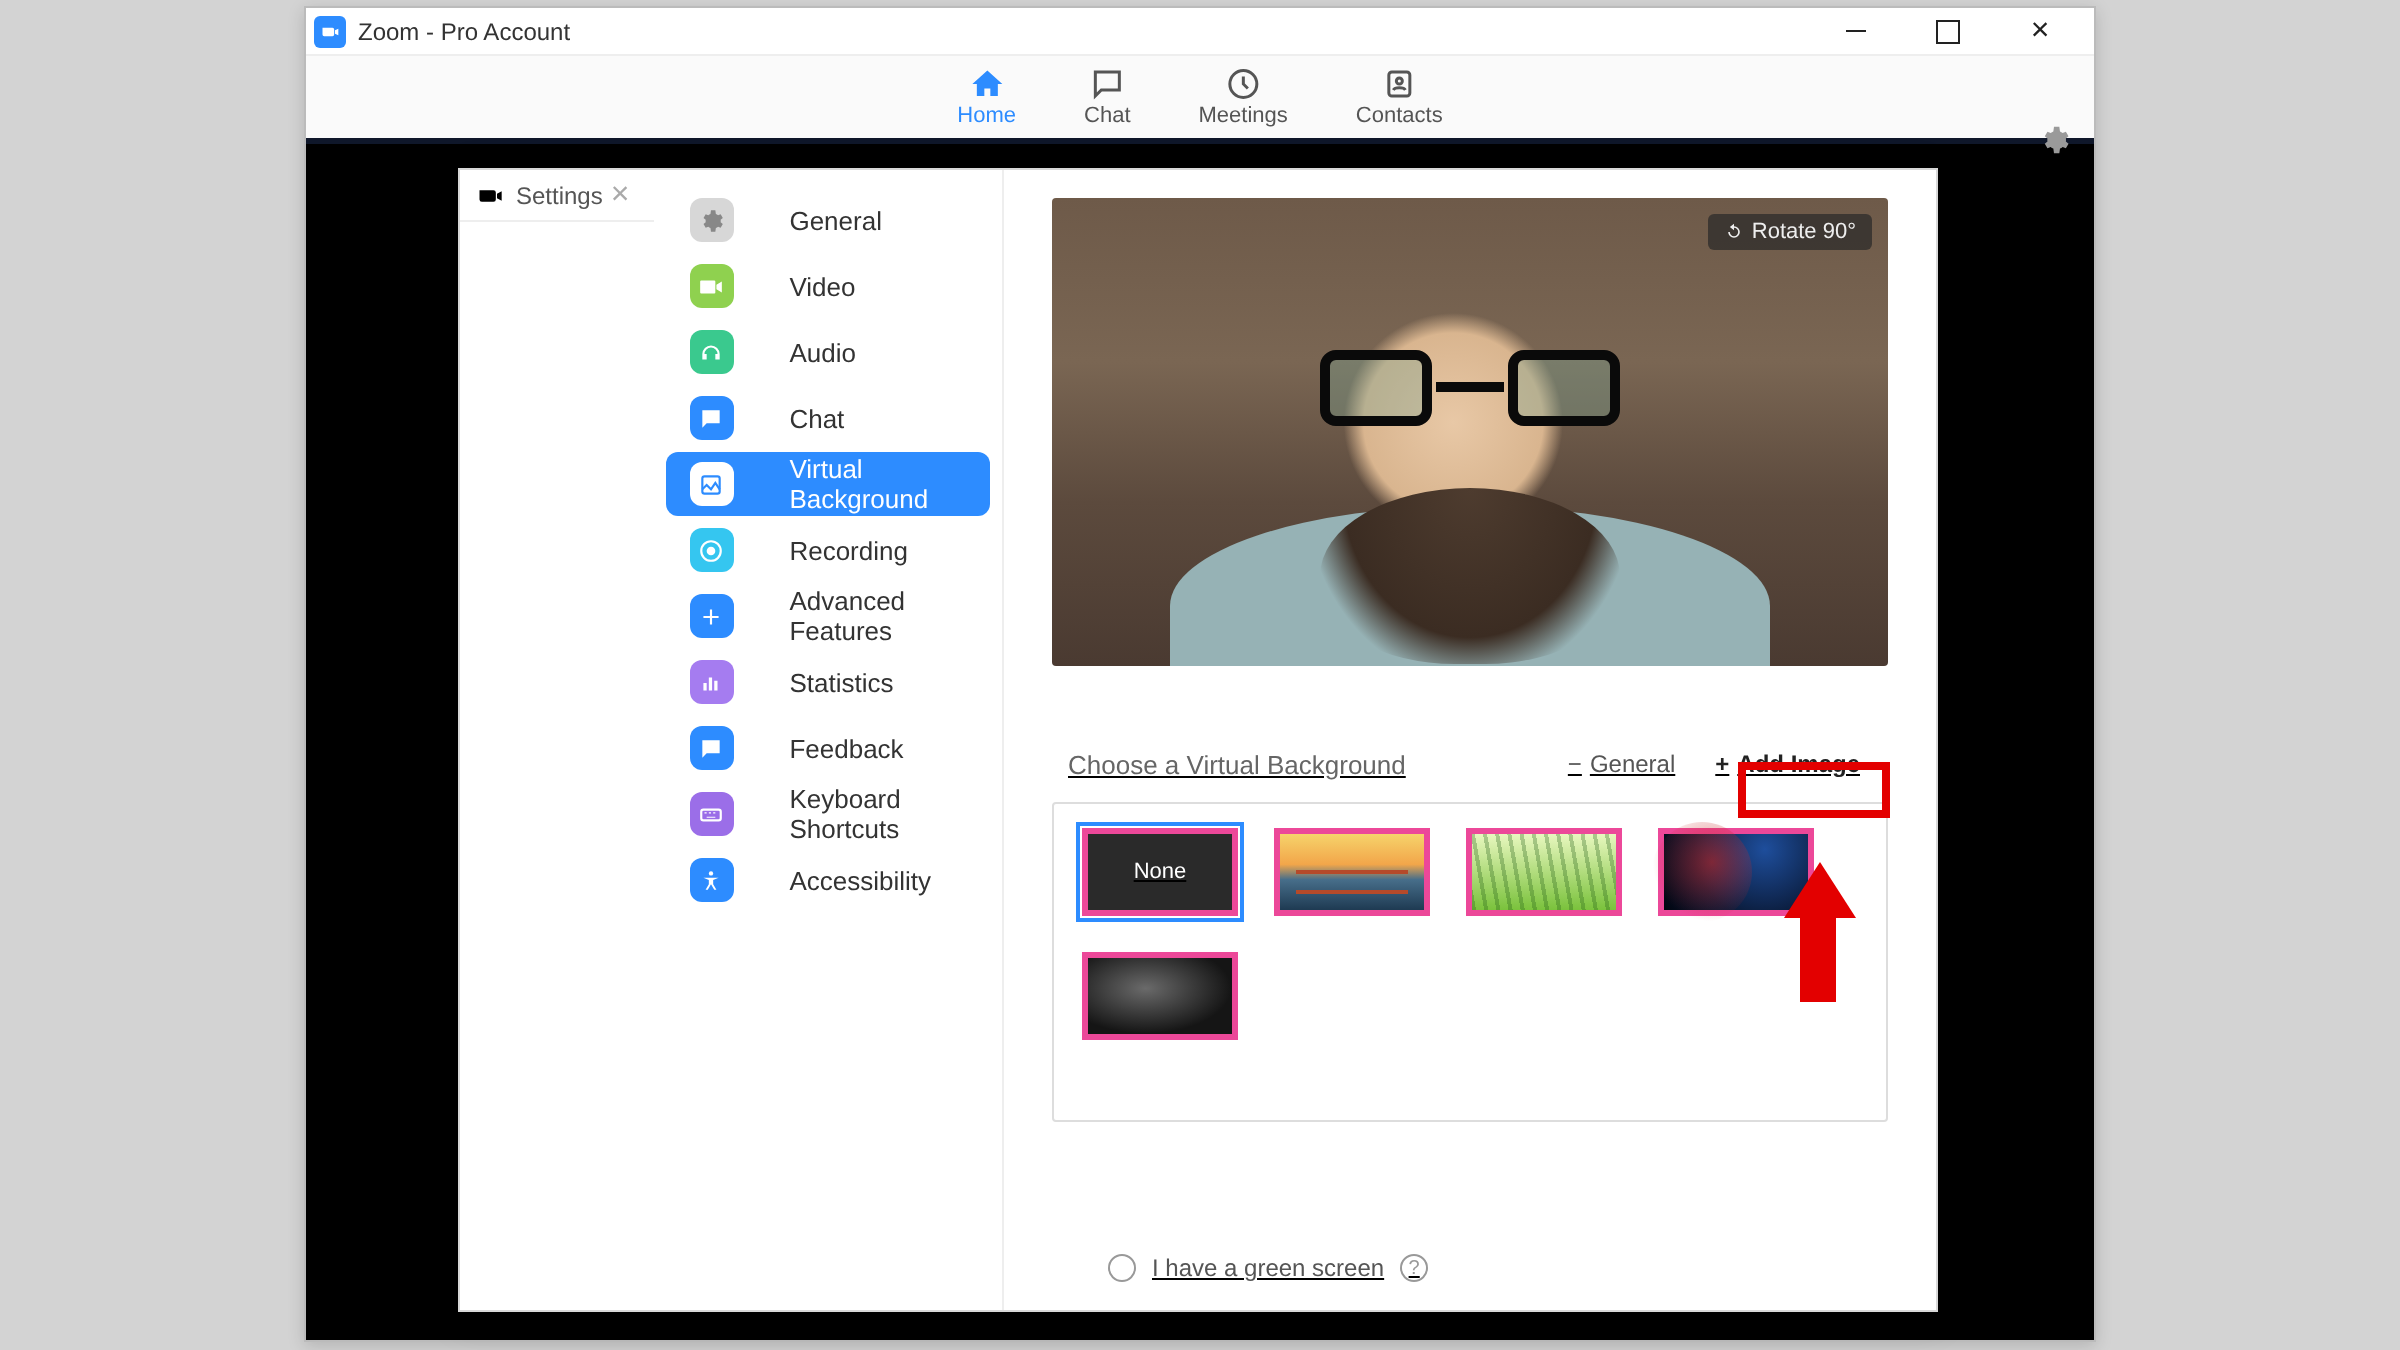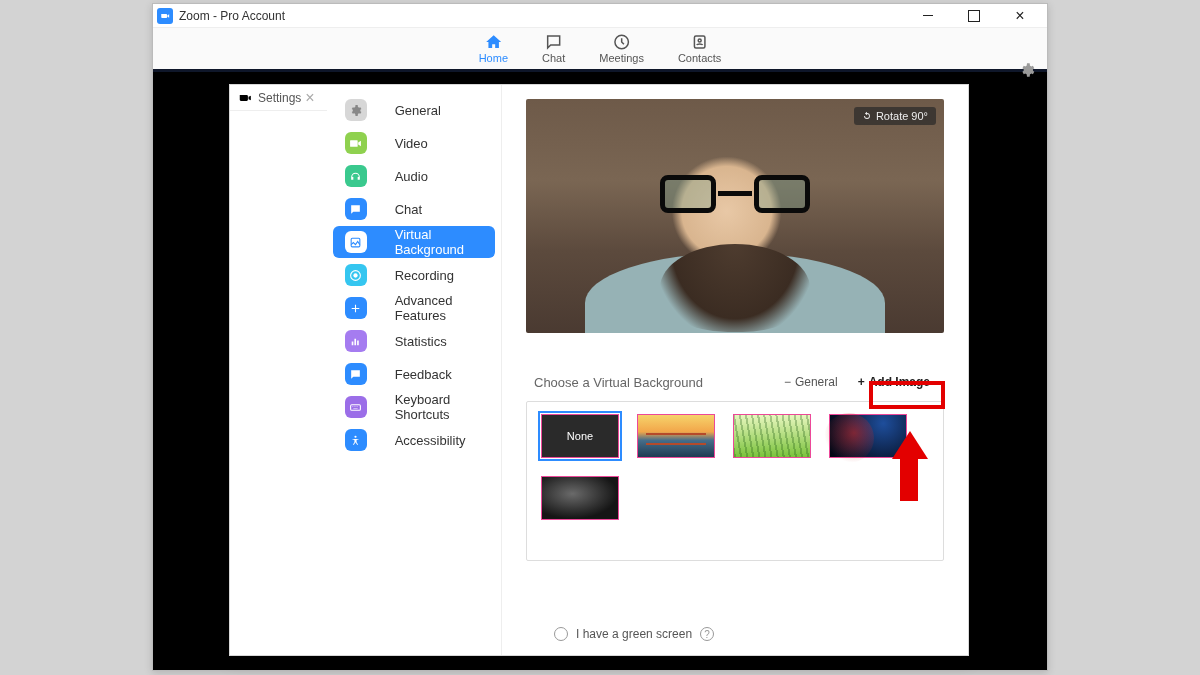--- a/index.html
+++ b/index.html
@@ -89,21 +89,21 @@
   .ic-green { background:#8fd14f; }
   .ic-teal  { background:#3ac98e; }
   .ic-blue  { background:#2D8CFF; }
   .ic-white { background:#fff; border:1px solid rgba(255,255,255,0.5); }
   .side-item.active .side-icon { background:#fff; }
   .side-item.active .side-icon svg { fill:#2D8CFF; }
   .ic-cyan  { background:#35c6f0; }
   .ic-purple{ background:#a57cf0; }
   .ic-vio   { background:#9b6ee8; }
   
-  .pane { flex:1; padding:14px 24px 12px 24px; position:relative; display:flex; flex-direction:column; }
+  .pane { flex:1; padding:14px 24px 12px 24px; position:relative; display:flex; flex-direction:column;text-decoration:underline; }
   .preview {
     width:418px; height:234px; border-radius:2px; background:#333; position:relative; align-self:center;
     overflow:hidden;
     background:
       radial-gradient(circle at 48% 48%, #e8c8a6 0%, #d9b58f 18%, rgba(0,0,0,0) 22%),
       linear-gradient(180deg, #6e5a49 0%, #7a6653 35%, #5c4a3d 65%, #4a3a31 100%);
   }
   .preview .glasses { position:absolute; left:50%; top:42%; transform:translate(-50%,-50%); width:150px; height:44px; }
   .preview .glasses span{ position:absolute; width:56px; height:38px; border:5px solid #0a0a0a; border-radius:8px; background:rgba(120,165,150,0.35); }
   .preview .glasses span:first-child{ left:0; } .preview .glasses span:last-child{ right:0; }
@@ -125,21 +125,21 @@
   .highlight-box {
     position:absolute; border:4px solid #e30000; pointer-events:none;
     left: 367px; top: 296px; width: 76px; height: 28px;
   }
   .bg-grid {
     margin-top:10px; border:1px solid #ddd; border-radius:2px; padding:12px 14px;
     display:flex; flex-wrap:wrap; gap:18px; align-content:flex-start;
     height:160px;
   }
   .bg-thumb {
-    width:78px; height:44px; border:1px solid #ec4899; cursor:pointer; position:relative;
+    width:78px; height:44px; border:3px solid #ec4899; cursor:pointer; position:relative;
     display:flex; align-items:center; justify-content:center; font-size:11px; color:#fff;
   }
   .bg-thumb.selected { outline:2px solid #2D8CFF; outline-offset:1px; }
   .bg-none { background:#2a2a2a; }
   .bg-bridge { background:linear-gradient(180deg,#f6d36b 0%,#f2a64a 40%,#476e8a 60%,#1e3a52 100%); }
   .bg-bridge::after{content:"";position:absolute;left:8px;right:8px;top:18px;height:8px;border-top:2px solid #b54a2a;border-bottom:2px solid #b54a2a;}
   .bg-grass { background:linear-gradient(180deg,#e8f7bf 0%,#7ac23c 100%); }
   .bg-grass::before{content:"";position:absolute;inset:0;background:repeating-linear-gradient(80deg,rgba(30,90,20,0.3) 0 2px,transparent 2px 6px);}
   .bg-space { background:radial-gradient(circle at 70% 20%,#1e4e9c 0%,#0a1a38 60%,#020510 100%); }
   .bg-space::after{content:"";position:absolute;left:-6px;bottom:-6px;width:50px;height:50px;border-radius:50%;background:radial-gradient(circle at 60% 40%, rgba(200,40,40,0.6), rgba(60,10,10,0) 70%);}

